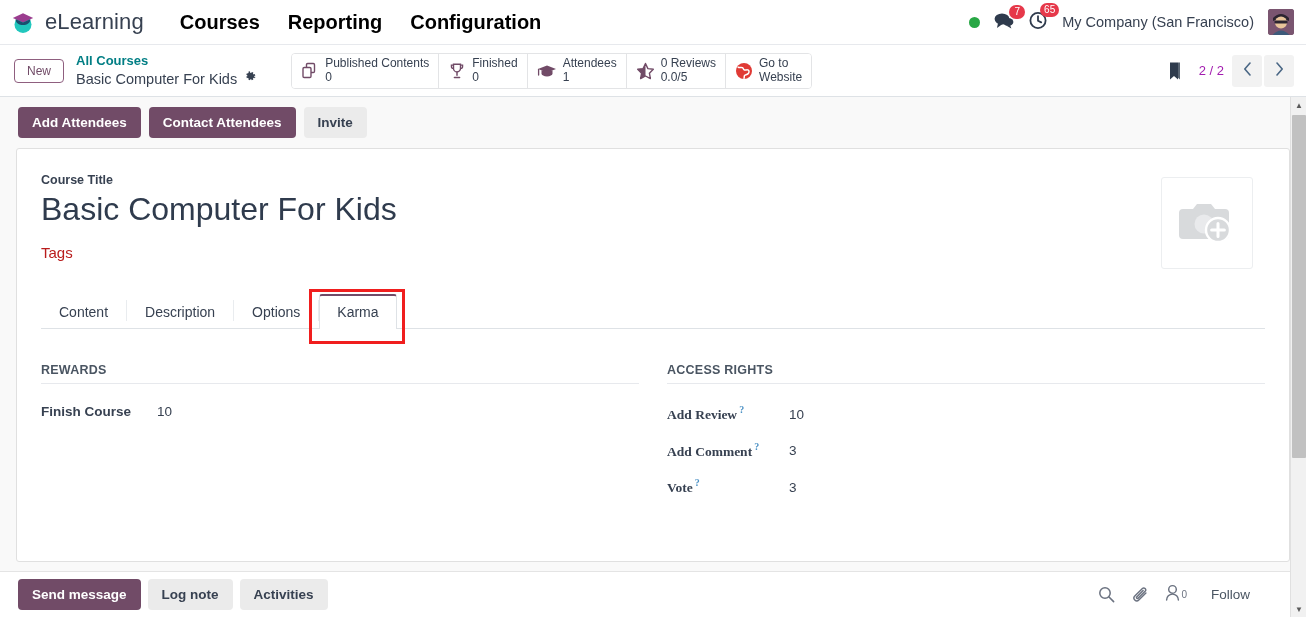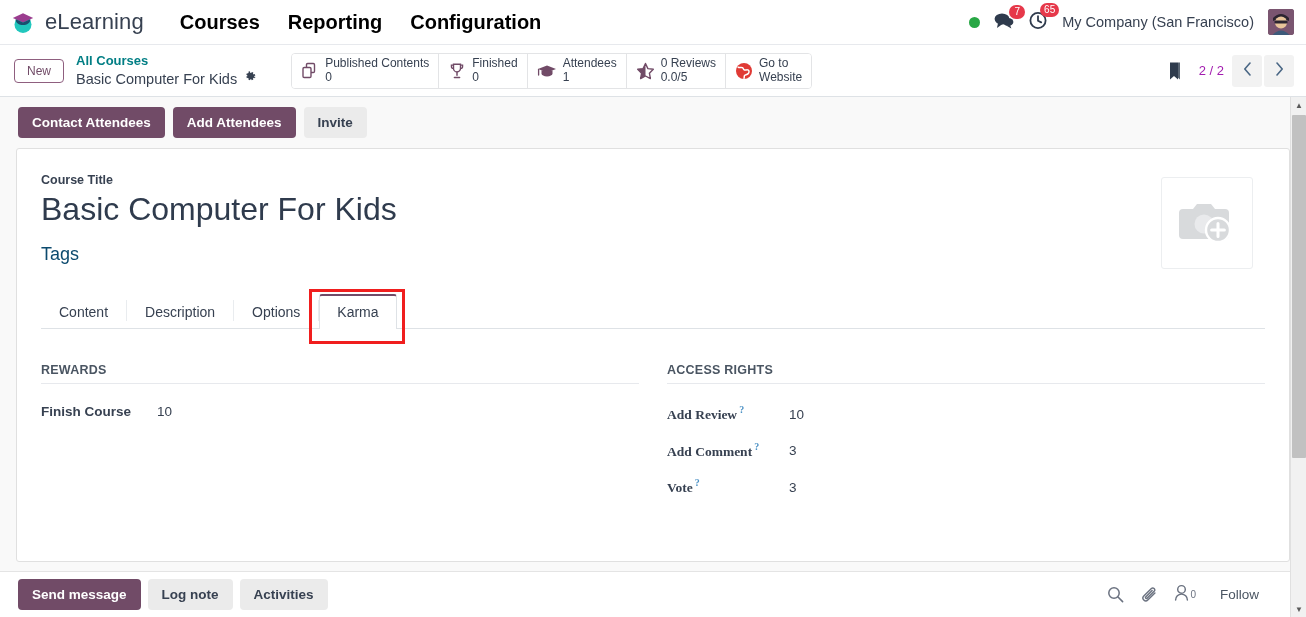--- a/index.html
+++ b/index.html
@@ -119,21 +119,21 @@
     position: relative;
     height: 414px;
   }
   .title-row { display: flex; }
   .title-col { flex: 1; min-width: 0; }
   .field-lbl-sm { font-size: 12.5px; font-weight: 700; color: #374151; margin-bottom: 4px; }
   .course-title {
     font-size: 32px; color: #2f3b4d; line-height: 1.15;
     margin: 0 0 16px 0; font-weight: 400;
   }
-  .tags-lbl { font-size: 18px; color: #0c4a6e; }
+  .tags-lbl { font-size: 15px; color: #b91c1c; }
   .img-placeholder {
     width: 92px; height: 92px;
     border: 1px solid #eceef0; border-radius: 3px;
     background: #fff;
     display: flex; align-items: center; justify-content: center;
     margin-top: 4px; margin-right: 12px; cursor: pointer;
   }
 
   
   .notebook { margin-top: 24px; position: relative; }
@@ -181,21 +181,21 @@
   .flabel {
     width: 116px; font-size: 13.5px; font-weight: 700;
     color: #374151; white-space: nowrap;
   }
   .col-right .flabel { width: 122px; font-family: Liberation Serif, serif; }
   .tip { color: #4a90c4; font-size: 10px; vertical-align: super; cursor: help; margin-left: 2px; }
   .fvalue { font-size: 13.5px; color: #374151; }
 
   
   .chatter {
-    position: absolute; left: 0; right: 3px; bottom: 0;
+    position: absolute; left: 0; right: 12px; bottom: 0;
     height: 46px; background: #ffffff;
     border-top: 1px solid #e4e4e4;
     display: flex; align-items: center;
     padding: 0 14px 0 18px;
   }
   .chatter-btns { display: flex; gap: 7px; }
   .chatter-right { margin-left: auto; display: flex; align-items: center; gap: 16px; padding-right: 22px; }
   .c-ico { color: #6b7280; cursor: pointer; display: flex; align-items: center; }
   .follower-cnt { font-size: 10px; color: #6b7280; vertical-align: super; margin-left: 1px; }
   .follow-btn { font-size: 13.5px; color: #4a5562; cursor: pointer; padding: 4px 8px; }
@@ -374,22 +374,22 @@
             <svg width="9" height="14" viewBox="0 0 9 14">
                 <path d="M2 1 L7.2 7 L2 13" fill="none" stroke="#4a6785" stroke-width="1.6" stroke-linecap="round" stroke-linejoin="round"></path>
               </svg>
           </span>
         </button>
       </div>
     </div>
   </div>
 
   <div class="action-bar">
+    <button class="btn btn-primary">Add Attendees</button>
     <button class="btn btn-primary">Contact Attendees</button>
-    <button class="btn btn-primary">Add Attendees</button>
     <button class="btn btn-secondary">Invite</button>
   </div>
 
   <div class="sheet-wrap">
     <div class="sheet">
 
       <div class="title-row">
         <div class="title-col">
           <div class="field-lbl-sm">Course Title</div>
           <h1 class="course-title">Basic Computer For Kids</h1>

